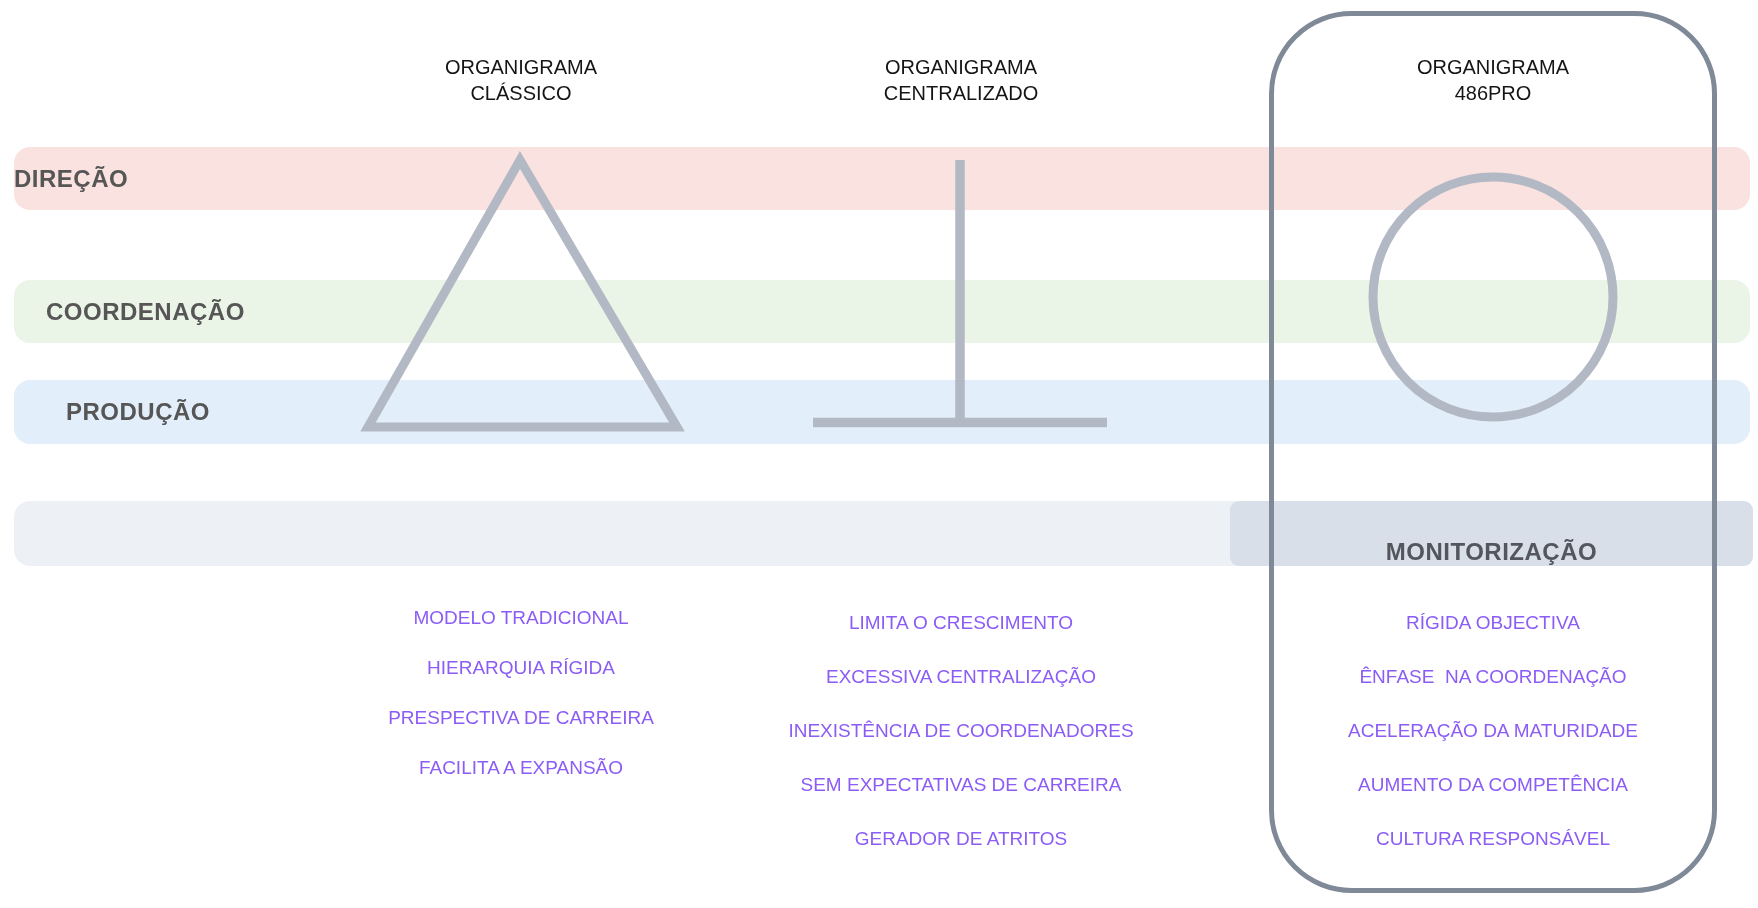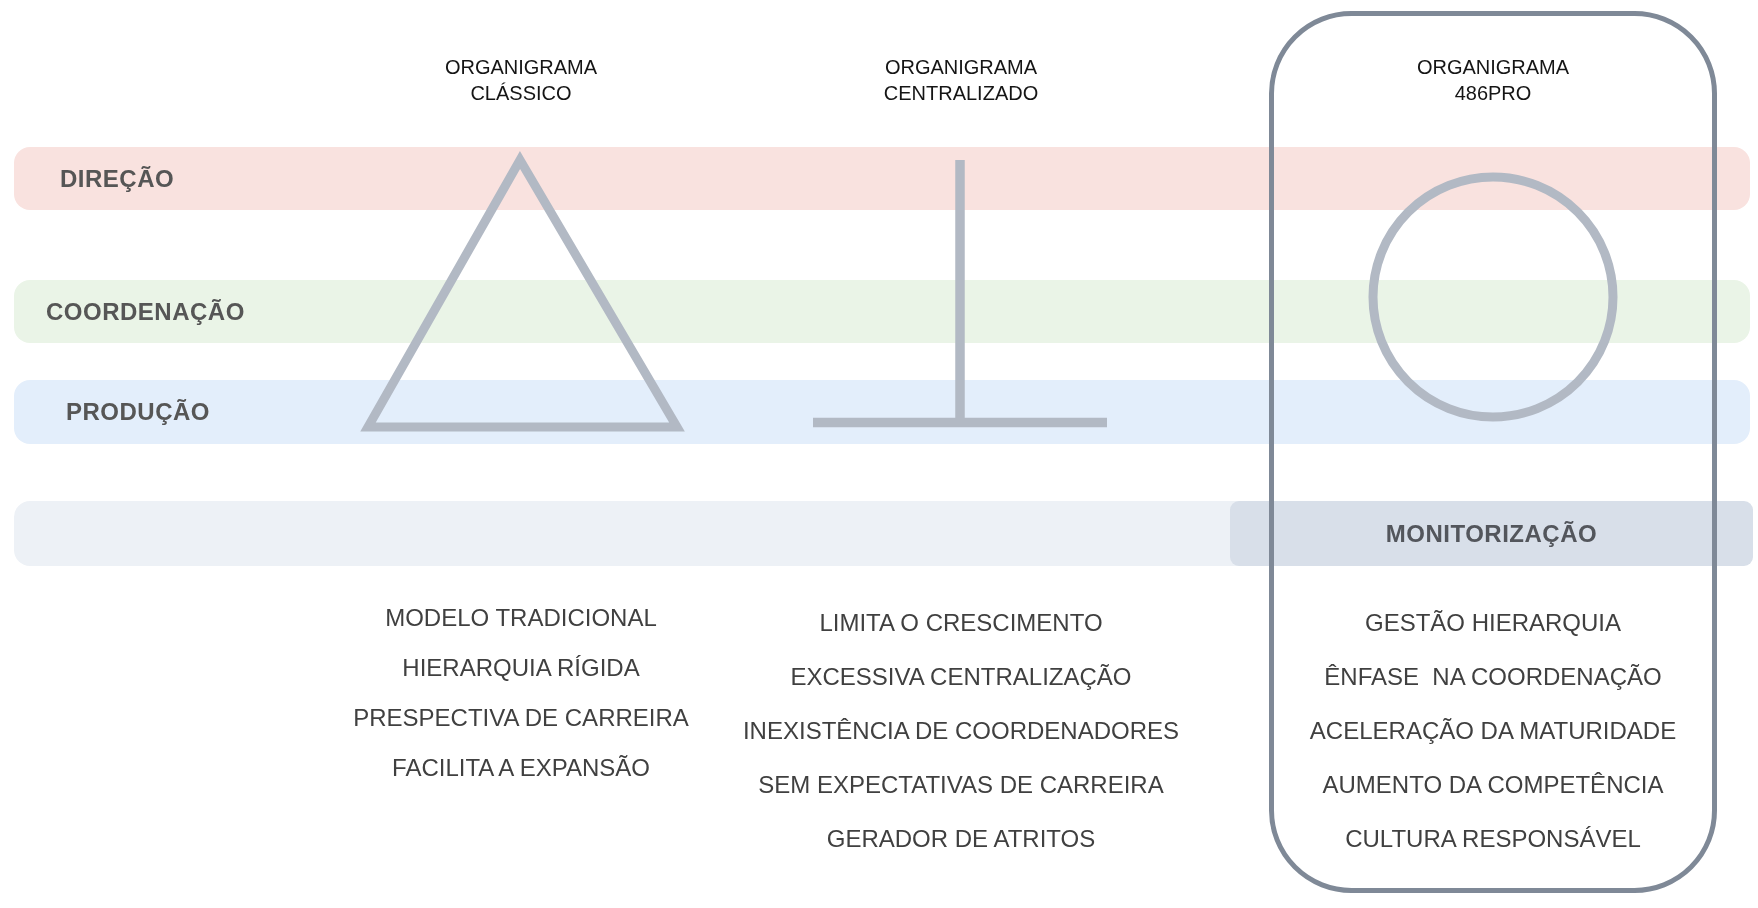--- a/index.html
+++ b/index.html
@@ -8,45 +8,45 @@
     font-family:"Liberation Sans", sans-serif;background:#ffffff;
   }
   
   .band{
     position:absolute;left:14px;width:1736px;height:63px;border-radius:16px;
     display:flex;align-items:center;box-sizing:border-box;
   }
   .band-label{
     font-size:24px;font-weight:bold;color:#565656;letter-spacing:.5px;
   }
-  #band-direcao{top:147px;padding-left:46px;}
+  #band-direcao{top:147px;}
   #band-coordenacao{top:280px;padding-left:32px;}
   #band-producao{top:380px;height:64px;padding-left:52px;}
   #band-base{top:501px;height:65px;}
   
   #monitor-band{
     position:absolute;left:1230px;top:501px;width:523px;height:65px;border-radius:9px;
-    display:flex;align-items:center;justify-content:center;
+    display:flex;align-items:flex-end;justify-content:center;
   }
   #monitor-band .band-label{color:#53565c;}
   
   .col-header{
     position:absolute;top:54px;width:500px;text-align:center;
     font-size:20px;line-height:26px;color:#151515;
   }
   .col-header .hdr2{font-weight:normal;}
   #header-col1{left:271px;}
   #header-col2{left:711px;}
   #header-col3{left:1243px;}
   
   #shapes-svg{position:absolute;left:0;top:0;}
   
   .feature-list{
     position:absolute;width:520px;margin:0;padding:0;list-style:none;
-    text-align:center;color:#404040;font-size:24px;
+    text-align:center;color:#8b5cf6;font-size:19px;
   }
   .feature-list li{
     height:54px;display:flex;align-items:center;justify-content:center;white-space:pre;
   }
   #list-col1{left:261px;top:593px;}
   #list-col1 li{height:50px;}
   #list-col2{left:701px;top:596px;}
   #list-col3{left:1233px;top:596px;}
 </style>
 </head>
@@ -100,20 +100,20 @@
     <li>FACILITA A EXPANSÃO</li>
   </ul>
   <ul class="feature-list" id="list-col2">
     <li>LIMITA O CRESCIMENTO</li>
     <li>EXCESSIVA CENTRALIZAÇÃO</li>
     <li>INEXISTÊNCIA DE COORDENADORES</li>
     <li>SEM EXPECTATIVAS DE CARREIRA</li>
     <li>GERADOR DE ATRITOS</li>
   </ul>
   <ul class="feature-list" id="list-col3">
-    <li>GESTÃO HIERARQUIA</li>
+    <li>RÍGIDA OBJECTIVA</li>
     <li>ÊNFASE  NA COORDENAÇÃO</li>
     <li>ACELERAÇÃO DA MATURIDADE</li>
     <li>AUMENTO DA COMPETÊNCIA</li>
     <li>CULTURA RESPONSÁVEL</li>
   </ul>
 
 </div>
 
 </body></html>

